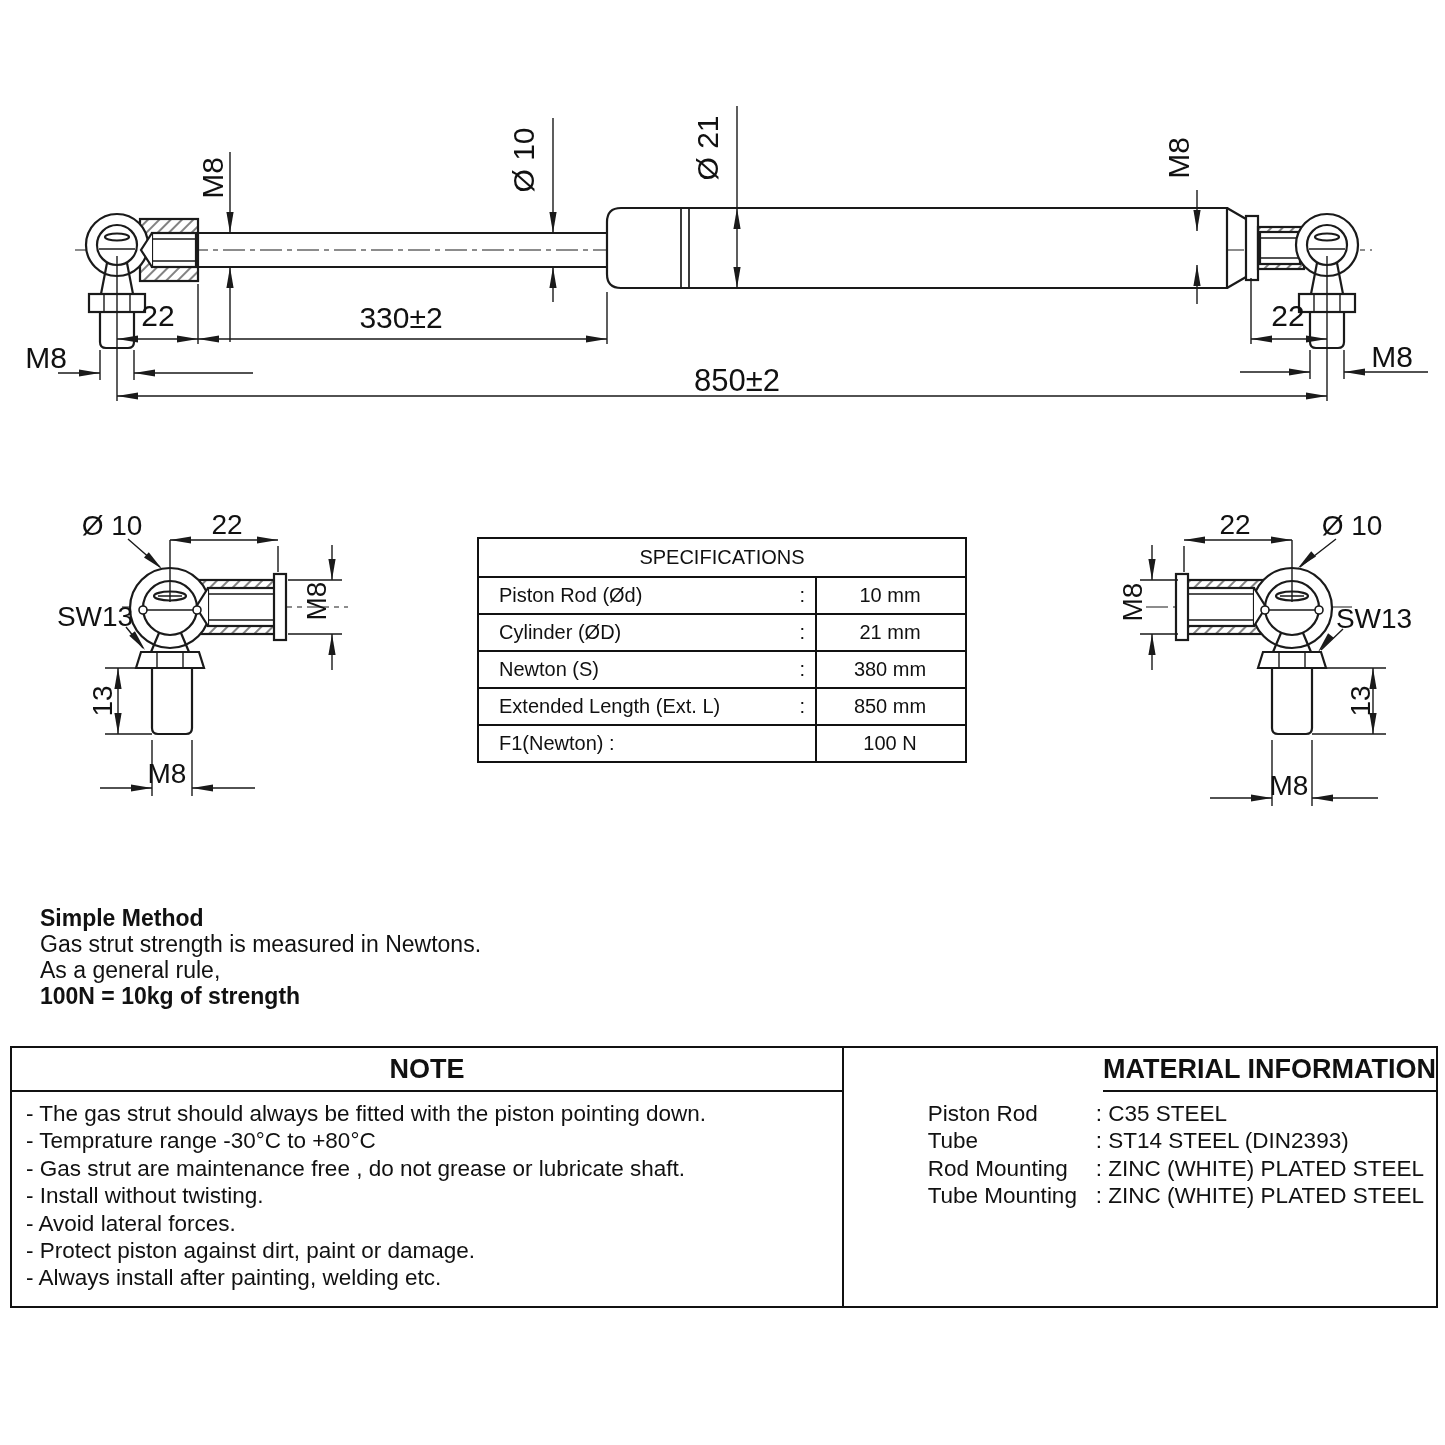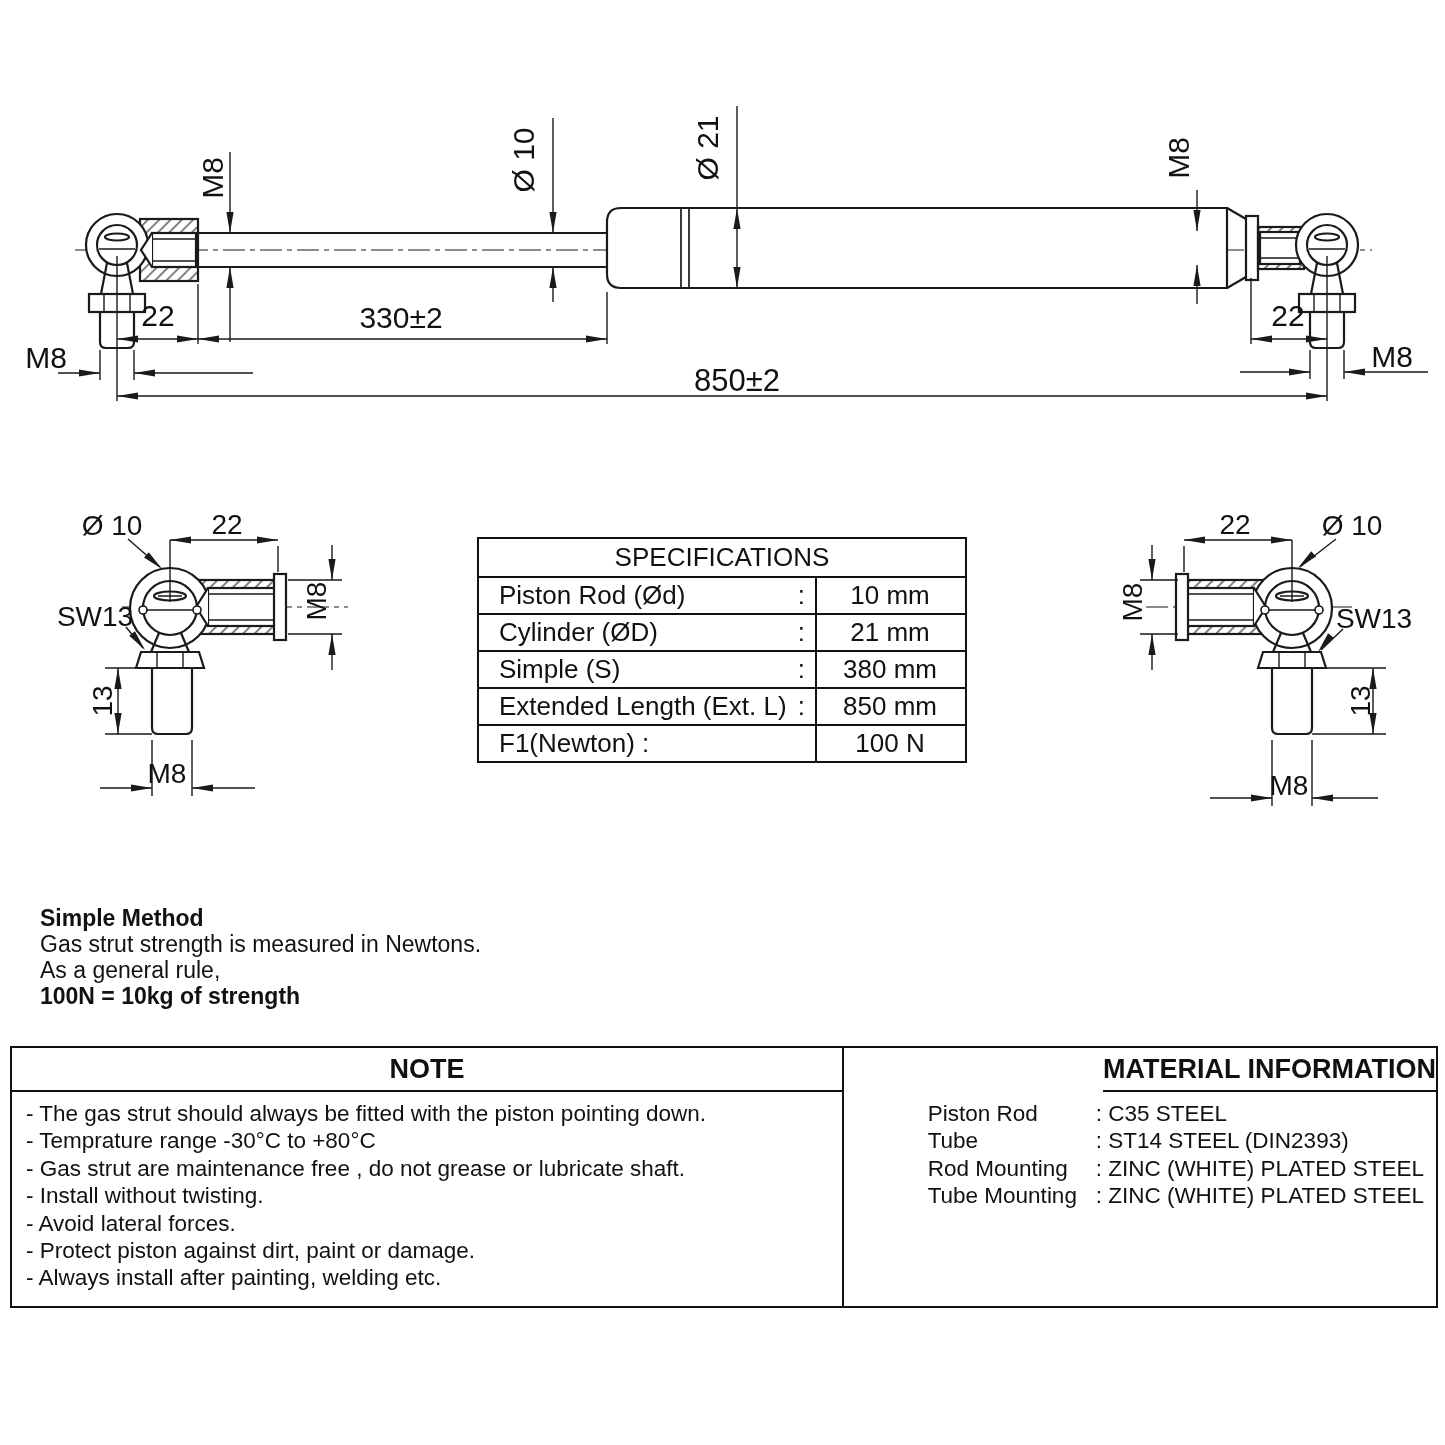--- a/index.html
+++ b/index.html
@@ -4,21 +4,21 @@
 <style>
   html,body{margin:0;padding:0;background:#fff;}
   #page{position:relative;width:1445px;height:1445px;background:#ffffff;overflow:hidden;
         font-family:"Liberation Sans","DejaVu Sans",sans-serif;color:#111;}
   #lineart{position:absolute;left:0;top:0;width:1445px;height:1445px;}
   .lbl{position:absolute;transform:translate(-50%,-50%);font-size:30px;color:#111;white-space:nowrap;line-height:1;}
   .lbl.v{transform:translate(-50%,-50%) rotate(-90deg);}
   .lbl.sm{font-size:28px;}
   .lbl.big{font-size:31px;}
   
-  #spec{position:absolute;left:477px;top:537px;width:486px;border:2px solid #111;background:#fff;font-size:26px;}
+  #spec{position:absolute;left:477px;top:537px;width:486px;border:2px solid #111;background:#fff;font-size:20px;}
   #spec .title{height:37px;display:flex;align-items:center;justify-content:center;border-bottom:2px solid #111;}
   #spec .srow{height:35px;display:flex;align-items:center;border-bottom:2px solid #111;}
   #spec .srow:last-child{border-bottom:none;}
   #spec .slabel{width:338px;box-sizing:border-box;padding-left:20px;display:flex;align-items:center;height:100%;border-right:2px solid #111;}
   #spec .sname{flex:1;}
   #spec .ssep{padding-right:10px;}
   #spec .svalue{width:146px;text-align:center;}
   
   #method{position:absolute;left:40px;top:905px;font-size:23px;line-height:26px;}
   #method .b{font-weight:bold;}
@@ -236,21 +236,21 @@
     </div>
     <div class="srow">
       <div class="slabel">
           <span class="sname">Cylinder (ØD)</span>
           <span class="ssep">:</span>
         </div>
       <div class="svalue">21 mm</div>
     </div>
     <div class="srow">
       <div class="slabel">
-          <span class="sname">Simple (S)</span>
+          <span class="sname">Newton (S)</span>
           <span class="ssep">:</span>
         </div>
       <div class="svalue">380 mm</div>
     </div>
     <div class="srow">
       <div class="slabel">
           <span class="sname">Extended Length (Ext. L)</span>
           <span class="ssep">:</span>
         </div>
       <div class="svalue">850 mm</div>

